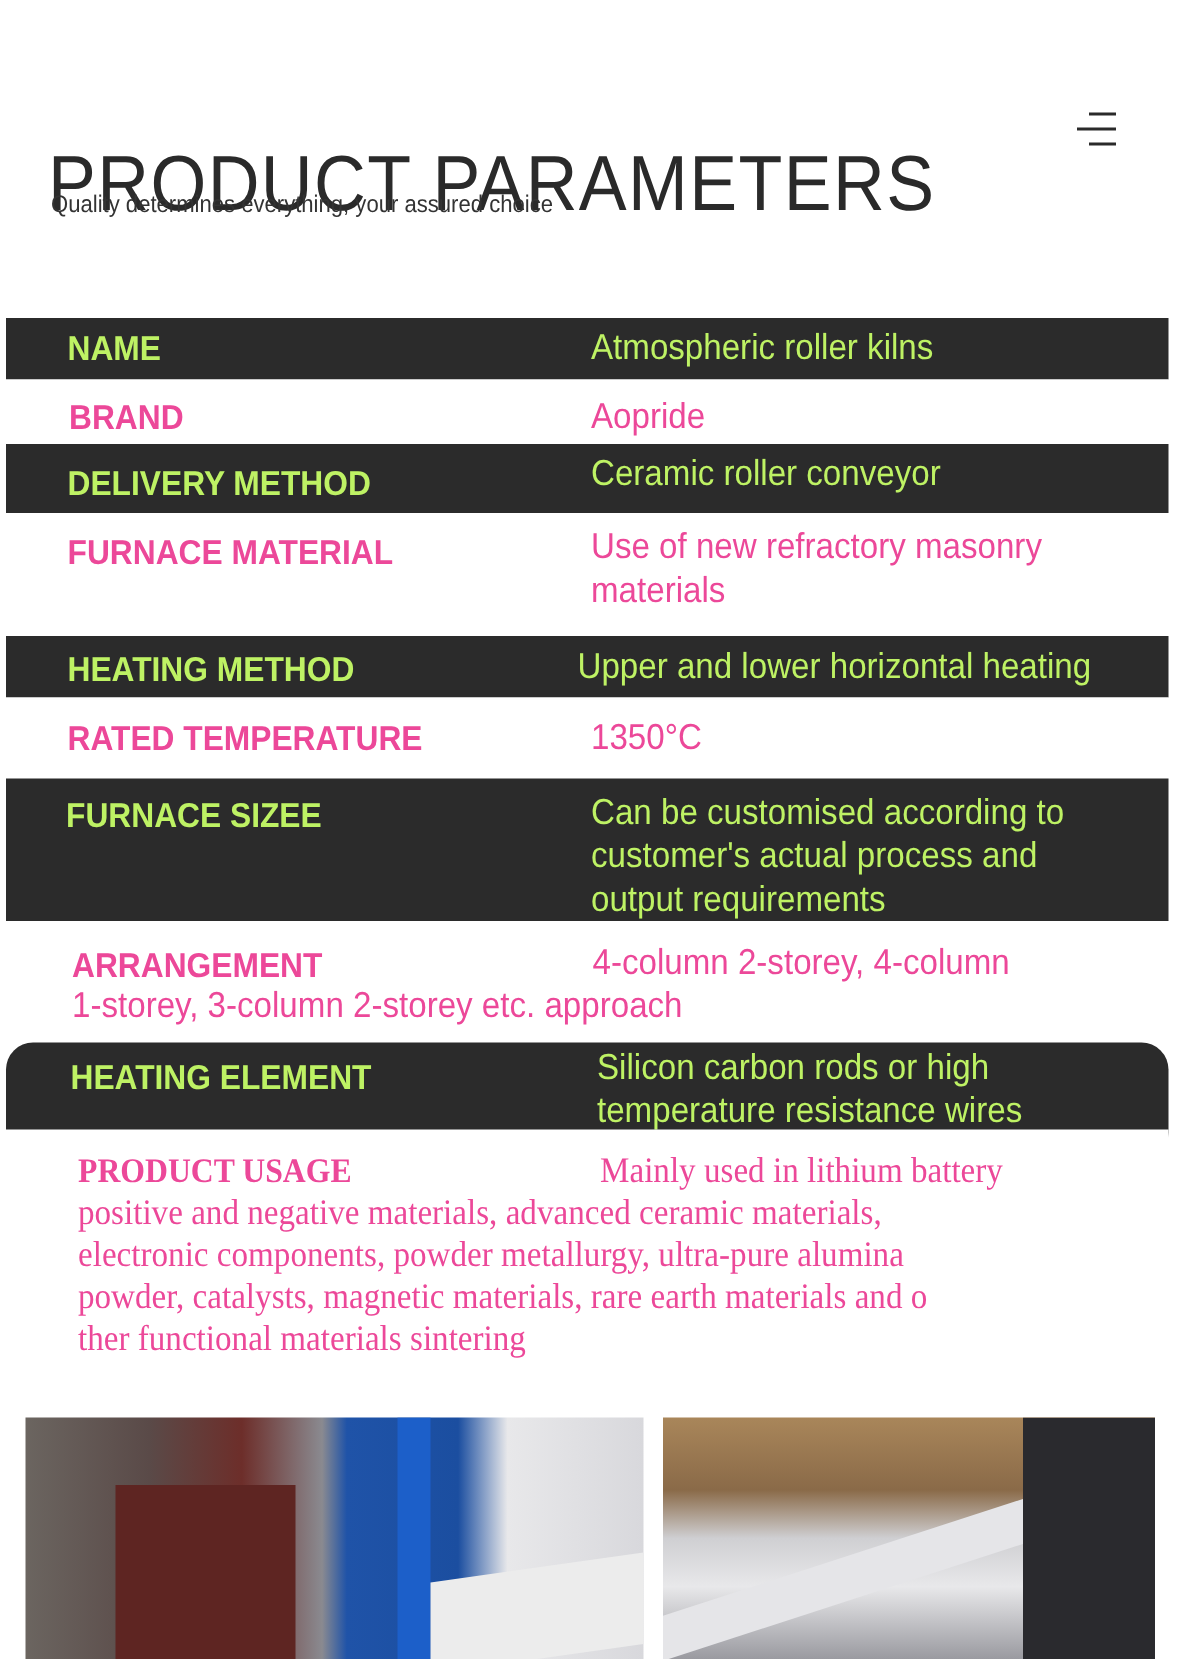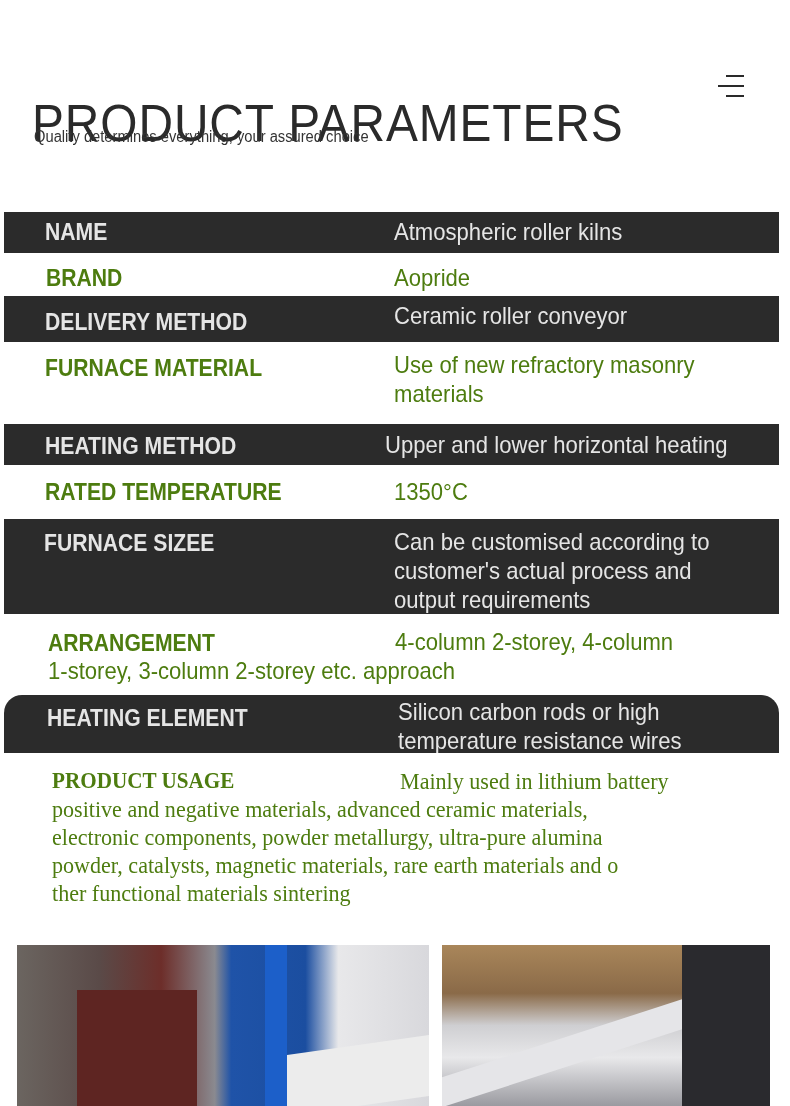--- a/index.html
+++ b/index.html
@@ -4,22 +4,22 @@
 <style>
   html, body { margin: 0; padding: 0; background: #ffffff; }
   body { width: 790px; height: 1106px; position: relative; overflow: hidden;
          font-family: "Liberation Sans", "DejaVu Sans", sans-serif; color: #2b2b2b; }
   .title { position: absolute; left: 32px; top: 58px; font-size: 52px; letter-spacing: 1px;
            color: #2a2a2a; font-weight: normal; transform: scaleX(0.92); transform-origin: left top; white-space: nowrap; }
   .subtitle { position: absolute; left: 34px; top: 128px; font-size: 16px; color: #333; transform: scaleX(0.92); transform-origin: left top; white-space: nowrap; }
   .menu-icon { position: absolute; left: 718px; top: 75px; width: 26px; height: 22px; }
   .menu-icon span { position: absolute; height: 2px; background: #2a2a2a; right: 0; }
   .row { position: absolute; left: 4px; width: 775px; }
-  .row.dark { background: #2b2b2b; color: #e5e5e5; }
-  .row.light { background: #ffffff; color: #4d7c0f; }
+  .row.dark { background: #2b2b2b; color: #bef264; }
+  .row.light { background: #ffffff; color: #ec4899; }
   .label { position: absolute; font-weight: bold; font-size: 23px; white-space: nowrap; transform: scaleX(0.92); transform-origin: left top; }
   .value { position: absolute; font-size: 24px; line-height: 29px; transform: scaleX(0.92); transform-origin: left top; }
   .photo { position: absolute; top: 945px; height: 161px; overflow: hidden; }
   .photo-left { left: 17px; width: 412px;
     background: linear-gradient(90deg, #6b6560 0%, #5a4a48 20%, #6d2e2a 35%, #8a8a90 48%, #1f53a8 52%, #1b4ea0 70%, #e8e8ea 78%, #d8d8dc 100%); }
   .photo-right { left: 442px; width: 328px;
     background: linear-gradient(180deg, #a9865a 0%, #8a6a48 30%, #cfcfd2 50%, #e8e8ea 70%, #9a9aa0 100%); }
   .photo-left .blue-beam { position: absolute; left: 248px; top: 0; width: 22px; height: 161px; background: #1c5fc9; }
   .photo-left .kiln { position: absolute; left: 270px; top: 100px; width: 142px; height: 61px; background: #ececec; transform: skewY(-8deg); }
   .photo-left .machine { position: absolute; left: 60px; top: 45px; width: 120px; height: 116px; background: #5e2522; }

